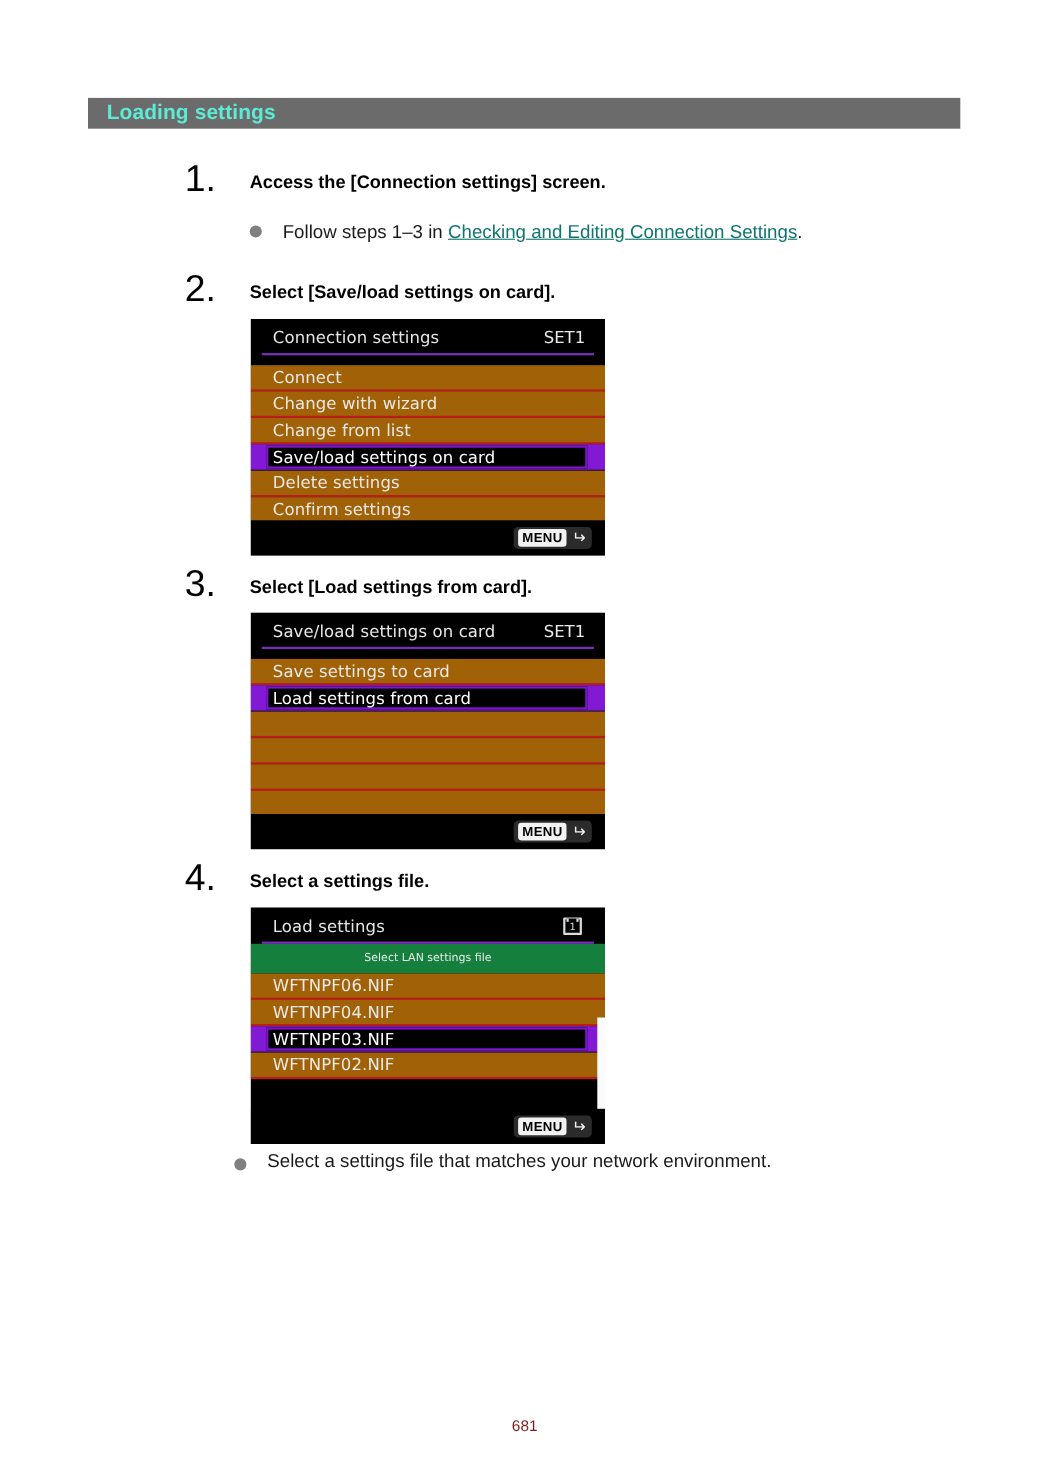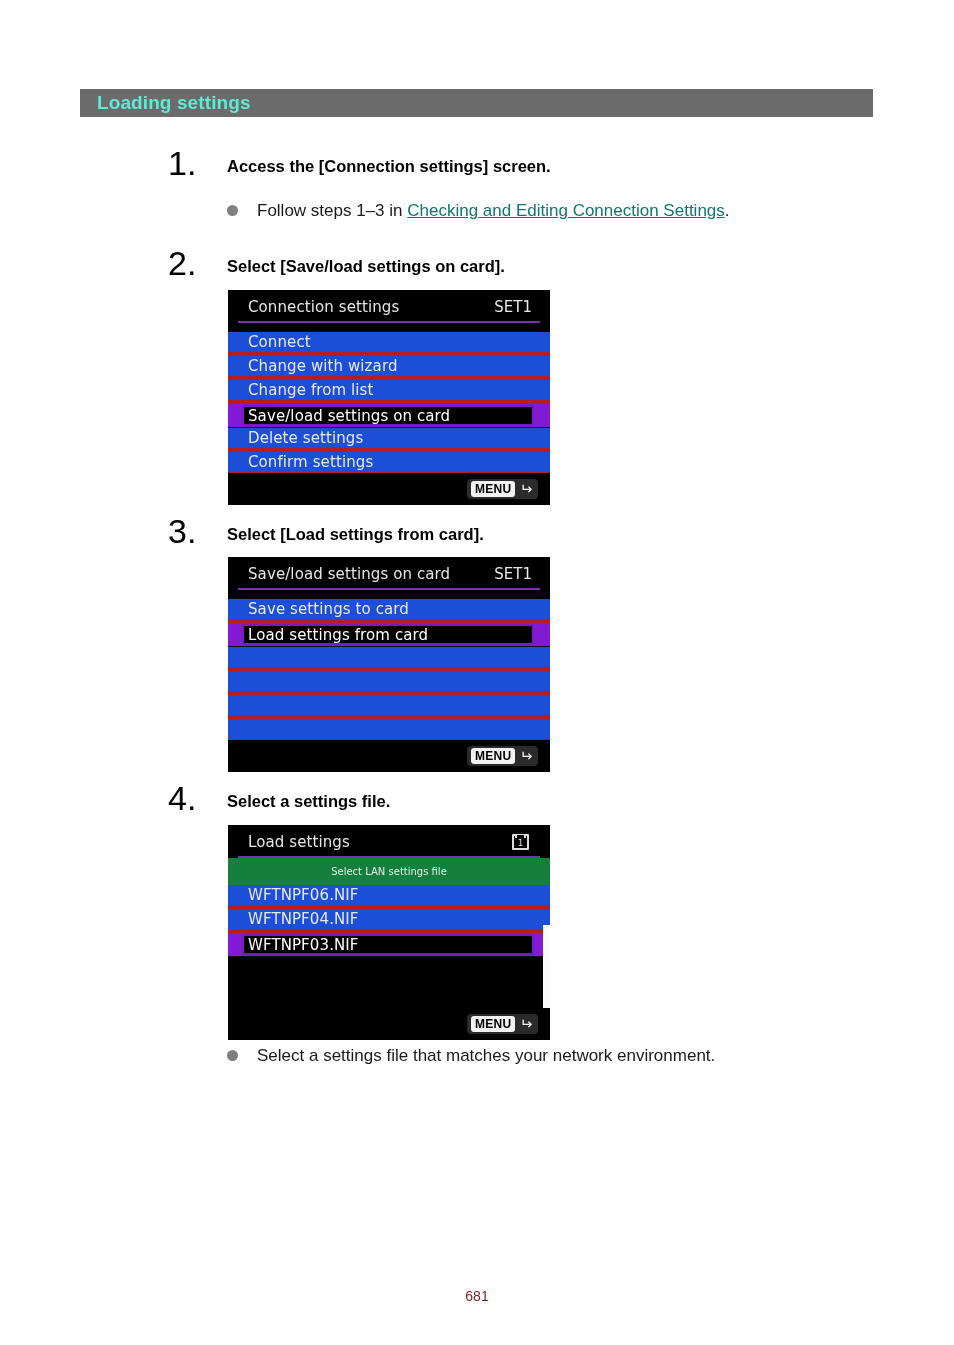--- a/index.html
+++ b/index.html
@@ -163,22 +163,22 @@
   }
 
   .cam-rows {
     position: relative;
   }
   .cam-row {
     position: relative;
     height: 24px;
     display: flex;
     align-items: center;
-    background: #1d4ed8;
-    border-bottom: 4px solid #b91c1c;
+    background: #a16207;
+    border-bottom: 2px solid #b91c1c;
     box-sizing: border-box;
   }
   .cam-row .label {
     color: #e9e9e9;
     font-size: 15px;
     padding-left: 20px;
     letter-spacing: 0.1px;
   }
   .cam-row.empty .label { color: transparent; }
 
@@ -375,28 +375,31 @@
     <div class="cam-row">
       <span class="label">WFTNPF06.NIF</span>
     </div>
     <div class="cam-row">
       <span class="label">WFTNPF04.NIF</span>
     </div>
     <div class="cam-row selected">
       <span class="sel-box"></span>
       <span class="label">WFTNPF03.NIF</span>
     </div>
+    <div class="cam-row">
+      <span class="label">WFTNPF02.NIF</span>
+    </div>
   </div>
   <div class="scrollbar" style="top:100px; height:85px;"></div>
   <div class="cam-foot">
     <span class="menu-btn">
       <span class="mb-text">MENU</span>
       <span class="mb-arrow">↵</span>
     </span>
   </div>
 </div>
 
-<div class="bullet-row" style="left:227px; top:1045px;">
+<div class="bullet-row" style="left:213px; top:1045px;align-items:center;">
   <span class="bullet-dot"></span>
   <span class="bullet-text">Select a settings file that matches your network environment.</span>
 </div>
 
 <div class="page-number">681</div>
 
 </body></html>

